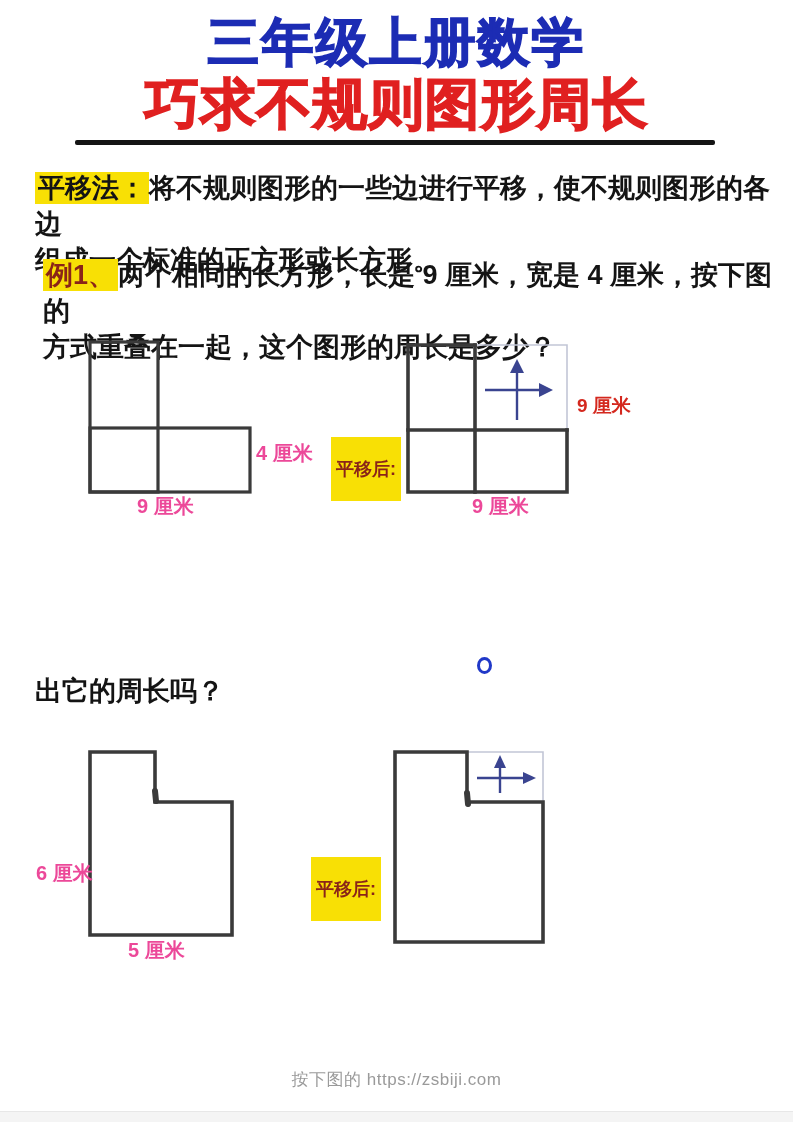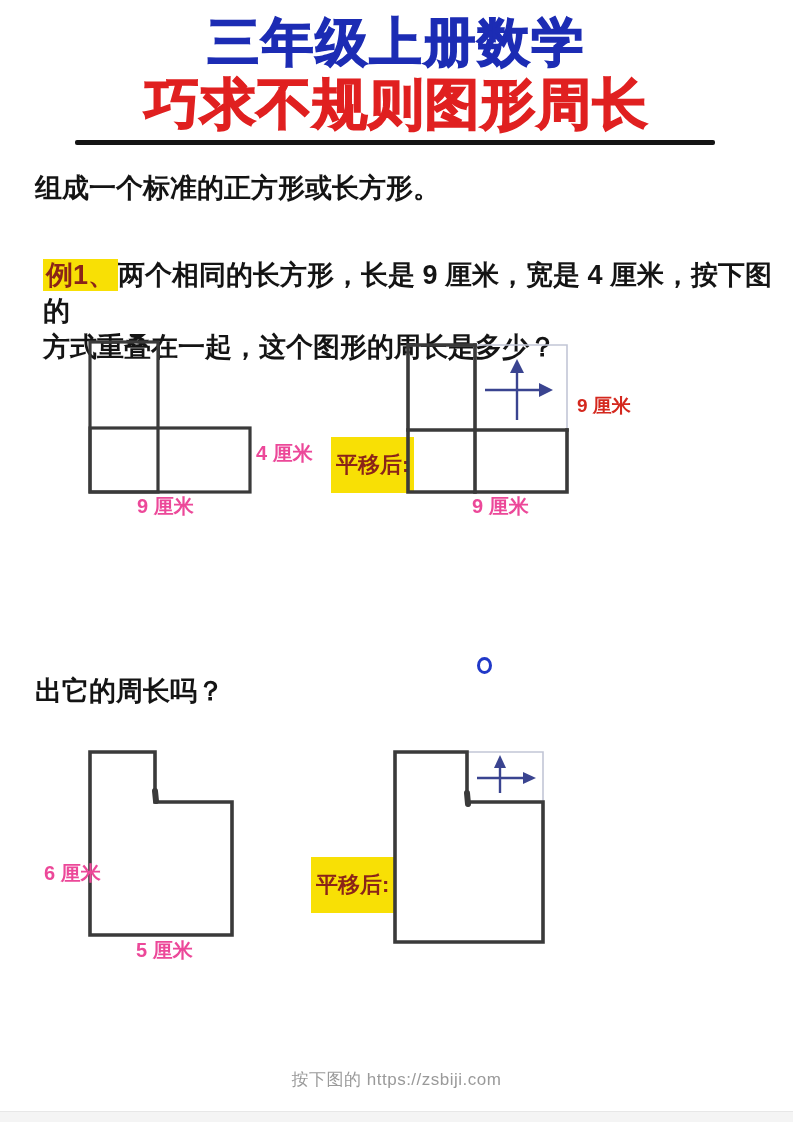--- a/index.html
+++ b/index.html
@@ -53,24 +53,24 @@
   
   .dim-label {
     font-size: 20px; font-weight: 700; color: #ec4899;
     white-space: nowrap;
   }
   .dim-label-red {
     font-size: 19px; font-weight: 700; color: var(--red-label);
     white-space: nowrap;
   }
   .moved-label {
-    font-size: 22px; font-weight: 700;
+    font-size: 18px; font-weight: 700;
     color: var(--maroon);
     background: var(--highlight-yellow);
-    padding: 13px 5px;
+    padding: 20px 5px;
     white-space: nowrap;
   }
 
   
   .ln-dark   { stroke: var(--line-dark); stroke-width: 3.2; fill: none; stroke-linecap: square; }
   .ln-dark2  { stroke: var(--line-dark); stroke-width: 3.6; fill: none; stroke-linecap: square; }
   .ln-light  { stroke: var(--line-light); stroke-width: 1.6; fill: none; }
   .ln-arrow  { stroke: var(--arrow-blue); stroke-width: 2.4; fill: none; }
   .fill-arrow{ fill: var(--arrow-blue); stroke: none; }
   .blob      { stroke: var(--line-dark); stroke-width: 6; fill: none; stroke-linecap: round; }
@@ -95,20 +95,21 @@
 </head>
 <body>
 
 <div id="page">
 
   <div class="abs title">三年级上册数学</div>
   <div class="abs subtitle">巧求不规则图形周长</div>
   <div class="abs divider"></div>
 
   <div class="abs para" style="top:170px;">
+    <div><span class="hl">平移法：</span><span>将不规则图形的一些边进行平移，使不规则图形的各边</span></div>
     <div>组成一个标准的正方形或长方形。</div>
   </div>
 
   <div class="abs para" style="top:257px;margin-left:8px;">
     <div><span class="hl hl-maroon">例1、</span><span>两个相同的长方形，长是 9 厘米，宽是 4 厘米，按下图的</span></div>
     <div>方式重叠在一起，这个图形的周长是多少？</div>
   </div>
 
   <svg class="abs" style="top:335px; left:80px;" width="190" height="170" viewBox="0 0 190 170">
     <rect class="ln-dark" x="10" y="7" width="68" height="150"></rect>
@@ -142,22 +143,22 @@
   <div class="abs blue-ring"></div>
 
   <div class="abs para" style="top:673px;">
     <div>出它的周长吗？</div>
   </div>
 
   <svg class="abs" style="top:745px; left:80px;" width="170" height="200" viewBox="0 0 170 200">
     <path class="ln-dark2" d="M10,7 L75,7 L75,57 L152,57 L152,190 L10,190 Z"></path>
     <path class="blob" d="M75,46 L76,56"></path>
   </svg>
-  <div class="abs dim-label" style="top:860px; left:44px;">6 厘米</div>
-  <div class="abs dim-label" style="top:937px; left:136px;">5 厘米</div>
+  <div class="abs dim-label" style="top:860px; left:36px;">6 厘米</div>
+  <div class="abs dim-label" style="top:937px; left:128px;">5 厘米</div>
 
   <div class="abs moved-label" style="top:857px; left:311px;">平移后:</div>
 
   <svg class="abs" style="top:745px; left:385px;" width="170" height="205" viewBox="0 0 170 205">
 
     <polyline class="ln-light" points="82,7 158,7 158,57"></polyline>
 
     <path class="ln-dark2" d="M82,7 L10,7 L10,197 L158,197 L158,57 L82,57 L82,7"></path>
     <path class="blob" d="M82,48 L83,59"></path>
 

